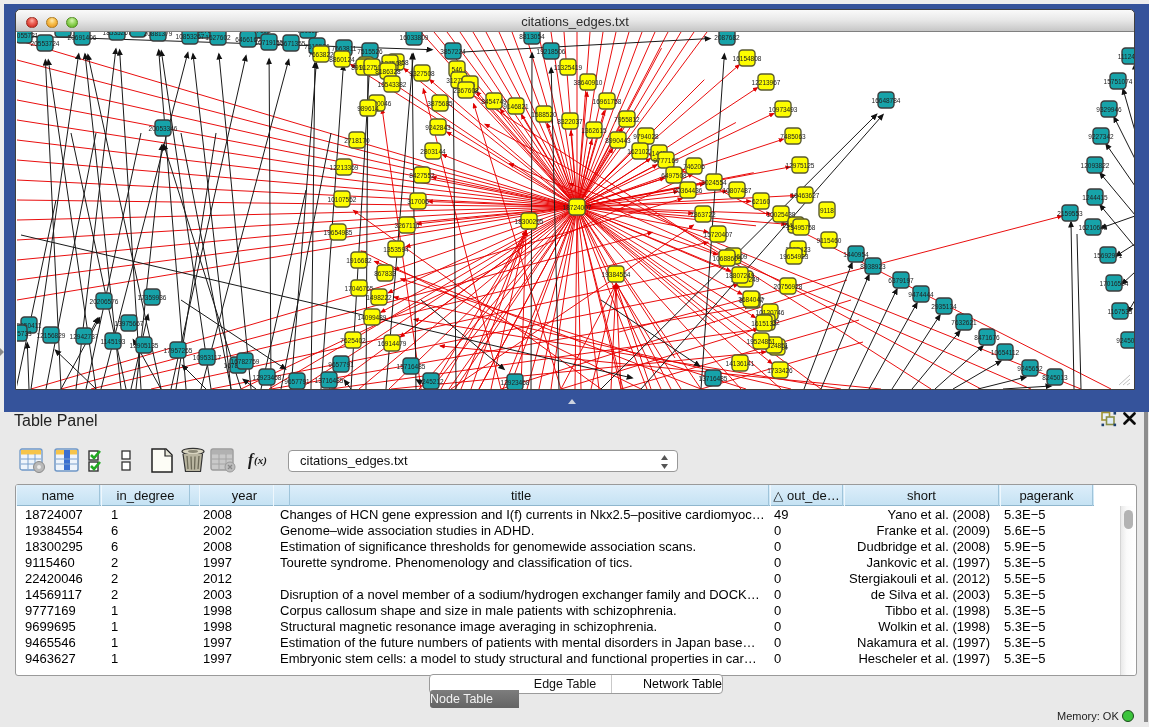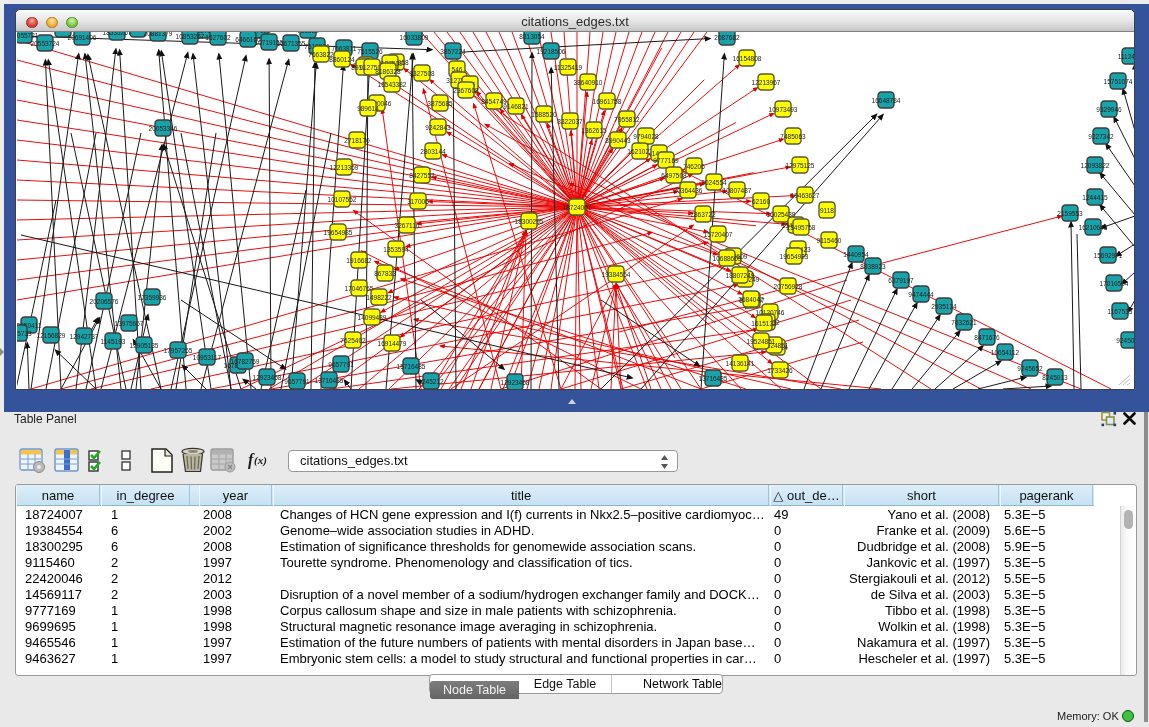--- a/index.html
+++ b/index.html
@@ -7,42 +7,42 @@
 #win{position:absolute;left:15px;top:9px;width:1120px;height:381px;border:1px solid #3f3f3f;border-radius:5px 5px 0 0;overflow:hidden;background:#fff}
 #titlebar{position:absolute;left:0;top:0;width:100%;height:22px;background:linear-gradient(#fafafa,#e9e9e9 45%,#d8d8d8 72%,#c6c6c6);border-bottom:1px solid #808080;border-radius:5px 5px 0 0}
 #titlebar .t{position:absolute;left:0;right:0;top:3.5px;text-align:center;font-size:13px;color:#2c2c2c}
 .light{position:absolute;top:6.5px;width:11.5px;height:11.5px;border-radius:50%}
 #lr{left:10px;background:radial-gradient(circle at 50% 30%,#ffb3a8 0%,#ee6a5e 35%,#d93b30 70%,#b02018);border:.5px solid #9a2a20}
 #ly{left:30px;background:radial-gradient(circle at 50% 30%,#ffe9b0 0%,#f8c24f 40%,#eda12c 75%,#c87e14);border:.5px solid #ad7a1d}
 #lg{left:50.2px;background:radial-gradient(circle at 50% 30%,#d6f5b2 0%,#9ad964 40%,#6fbe34 75%,#4f9a1d);border:.5px solid #518c22}
 #gwrap{position:absolute;left:1px;top:22px;width:1118px;height:357px;background:#fff;overflow:hidden}
 #grip{position:absolute;right:3px;bottom:3px;width:14px;height:12px;opacity:.55}
 #panel{position:absolute;left:0;top:412px;width:1149px;height:315px;background:#e9e9e9}
-#ptitle{position:absolute;left:14px;top:412px;font-size:12px;color:#222}
+#ptitle{position:absolute;left:14px;top:412px;font-size:16px;color:#222}
 #pfloat{position:absolute;left:1101px;top:411px}
 #pclose{position:absolute;left:1123px;top:412px}
 #rstrip{position:absolute;left:1144px;top:412px;width:3.5px;height:310px;background:#8d8d8d}
 #toolbar{position:absolute;left:14px;top:446px;width:1124px;height:30px}
 #combo{position:absolute;left:288px;top:450px;width:390px;height:22px;background:#fff;border:1px solid #989898;border-radius:4px;font-size:13px;color:#111;line-height:20px;padding-left:11px}
 #tablebox{position:absolute;left:15px;top:484px;width:1122px;height:192px;background:#ffffff;border:1px solid #9a9a9a;border-radius:3px;overflow:hidden}
 #thead{position:absolute;left:0;top:0;width:1078px;height:21px;background:linear-gradient(#ddeefa,#c5e2f3);border-bottom:1px solid #8fb6cd}
 .hc{position:absolute;top:0;height:21px;border-right:1px solid #9fc4da;border-left:1px solid #eef7fd;text-align:center;font-size:13px;color:#111;line-height:21px}
 #rows{position:absolute;left:0;top:22px;width:1120px;font-size:13px;color:#000}
 .row{position:absolute;height:16px;line-height:16px;white-space:nowrap}
 .c0{position:absolute;left:9px;width:90px}
 .c1{position:absolute;left:95px;width:95px}
 .c2{position:absolute;left:187px;width:80px}
 .c3{position:absolute;left:264px;width:500px}
 .c4{position:absolute;left:758px;width:70px}
 .c5{position:absolute;left:818px;width:156px;text-align:right}
 .c6{position:absolute;left:988px;width:100px}
 #vsb{position:absolute;left:1104px;top:21px;width:15px;height:170px;background:linear-gradient(90deg,#e9e9e9,#fafafa 40%,#fff);border-left:1px solid #d5d5d5}
 #vthumb{position:absolute;left:3px;top:4px;width:9px;height:19px;background:#b3b3b3;border-radius:5px}
 #tabs{position:absolute;left:429px;top:674px;width:294px;height:20px;border:1px solid #9b9b9b;border-radius:4px;background:#fff;font-size:12.5px}
-#seg1{position:absolute;left:0;top:6px;width:89px;height:18px;background:linear-gradient(#7d7d7d,#646464);border-radius:3px 0 0 3px;color:#f2f2f2;text-align:center;line-height:18px}
+#seg1{position:absolute;left:0;top:15px;width:89px;height:18px;background:linear-gradient(#7d7d7d,#646464);border-radius:3px 0 0 3px;color:#f2f2f2;text-align:left;line-height:18px}
 #seg2{position:absolute;left:89px;top:0;width:92px;height:18px;color:#111;text-align:center;line-height:18px}
 #seg3{position:absolute;left:181px;top:0;width:111px;height:18px;color:#000000;text-align:right;line-height:18px;border-left:1px solid #c9c9c9}
 #mem{position:absolute;left:1057px;top:710px;font-size:11px;color:#222}
 #memdot{position:absolute;left:1121.5px;top:709.5px;width:12px;height:12px;border-radius:50%;background:#3cc43c;border:1px solid #1c4a1c}
 #caret{position:absolute;left:568px;top:399px;width:0;height:0;border-left:4.5px solid transparent;border-right:4.5px solid transparent;border-bottom:5px solid #cdd3df}
 </style></head><body>
 <div id="top"></div>
 <div id="desktop"></div>
 <div id="win">
   <div id="gwrap"><svg id="graph" width="1118" height="357" viewBox="0 0 1118 357">
@@ -689,21 +689,21 @@
 <div id="combo">citations_edges.txt
 <svg width="9" height="14" style="position:absolute;right:8px;top:4px">
       <path d="M4.5,0 L8,5 L1,5 z" fill="#555"></path>
       <path d="M4.5,14 L8,9 L1,9 z" fill="#555"></path>
     </svg>
 </div>
 <div id="tablebox">
   <div id="thead">
     <div class="hc" style="left:0;width:84px">name</div>
     <div class="hc" style="left:85px;width:89px">in_degree</div>
-    <div class="hc" style="left:183px;width:73px">year</div>
+    <div class="hc" style="left:183px;width:91px">year</div>
     <div class="hc" style="left:257px;width:496px">title</div>
     <div class="hc" style="left:754px;width:73px">△ out_de…</div>
     <div class="hc" style="left:828px;width:155px">short</div>
     <div class="hc" style="left:984px;width:93px">pagerank</div>
   </div>
   <div id="rows">
       <div class="row" style="top:0px;width:1100px">
         <span class="c0">18724007</span>
         <span class="c1">1</span>
         <span class="c2">2008</span>

